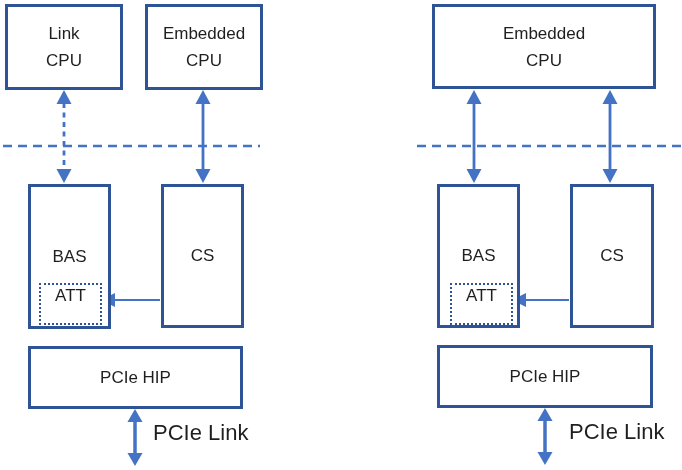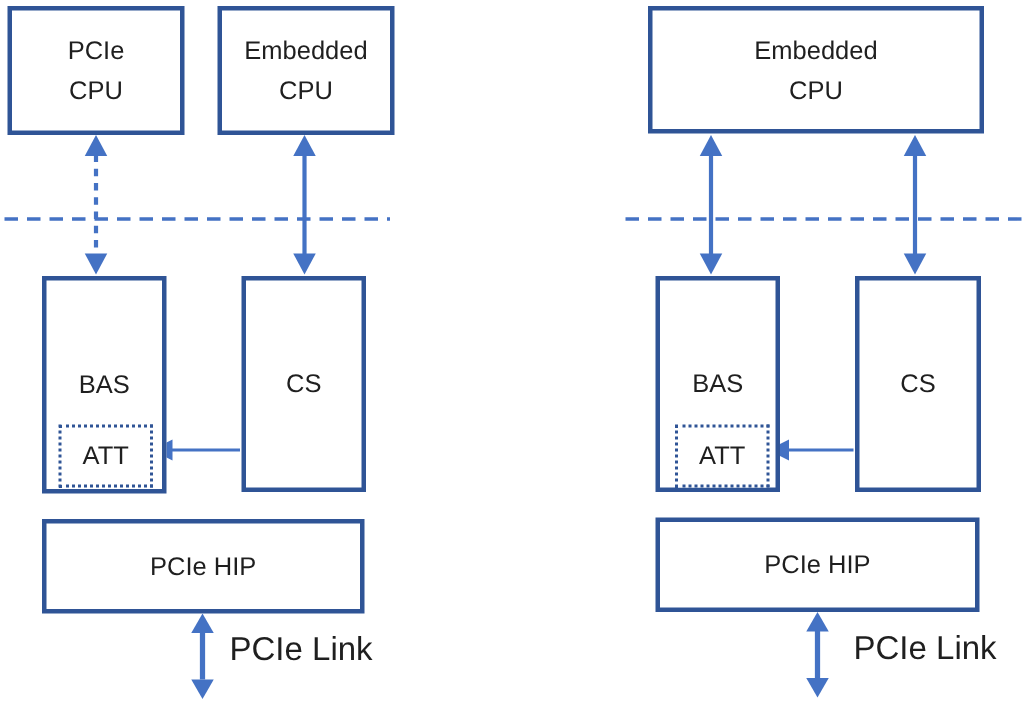--- a/index.html
+++ b/index.html
@@ -11,21 +11,21 @@
   .box{
     position:absolute;box-sizing:border-box;background:#fff;
     border:3px solid var(--box-border,#2f5496);
     display:flex;align-items:center;justify-content:center;text-align:center;
     font-size:17px;line-height:22px;
   }
   .cpu-lines{line-height:27px;}
   .att-box{
     position:absolute;box-sizing:border-box;background:#fff;
     border:2px dotted var(--box-border,#2f5496);
-    display:flex;align-items:center;justify-content:center;
+    display:flex;justify-content:center;
     font-size:17px;
   }
   .free-label{position:absolute;font-size:22px;white-space:nowrap;}
   
   #l-host  {left:5px;  top:4px;   width:118px;height:86px;}
   #l-emb   {left:145px;top:4px;   width:118px;height:86px;}
   #l-bas   {left:28px; top:184px; width:83px; height:145px;}
   #l-att   {left:8px;  top:96px;  width:63px; height:42px;}
   #l-cs    {left:161px;top:184px; width:83px; height:144px;}
   #l-hip   {left:28px; top:346px; width:215px;height:63px;}
@@ -101,21 +101,21 @@
       <line class="arrow-line-thick" x1="545" y1="420" x2="545" y2="452"></line>
       <polygon class="arrow-head" points="545,408 537.5,421 552.5,421"></polygon>
       <polygon class="arrow-head" points="545,465 537.5,452 552.5,452"></polygon>
     </g>
   </svg>
 
   <div class="layer">
 
     <div class="box cpu-lines" id="l-host">
       <div>
-        <div>PCIe</div>
+        <div>Link</div>
         <div>CPU</div>
       </div>
     </div>
 
     <div class="box cpu-lines" id="l-emb">
       <div>
         <div>Embedded</div>
         <div>CPU</div>
       </div>
     </div>

